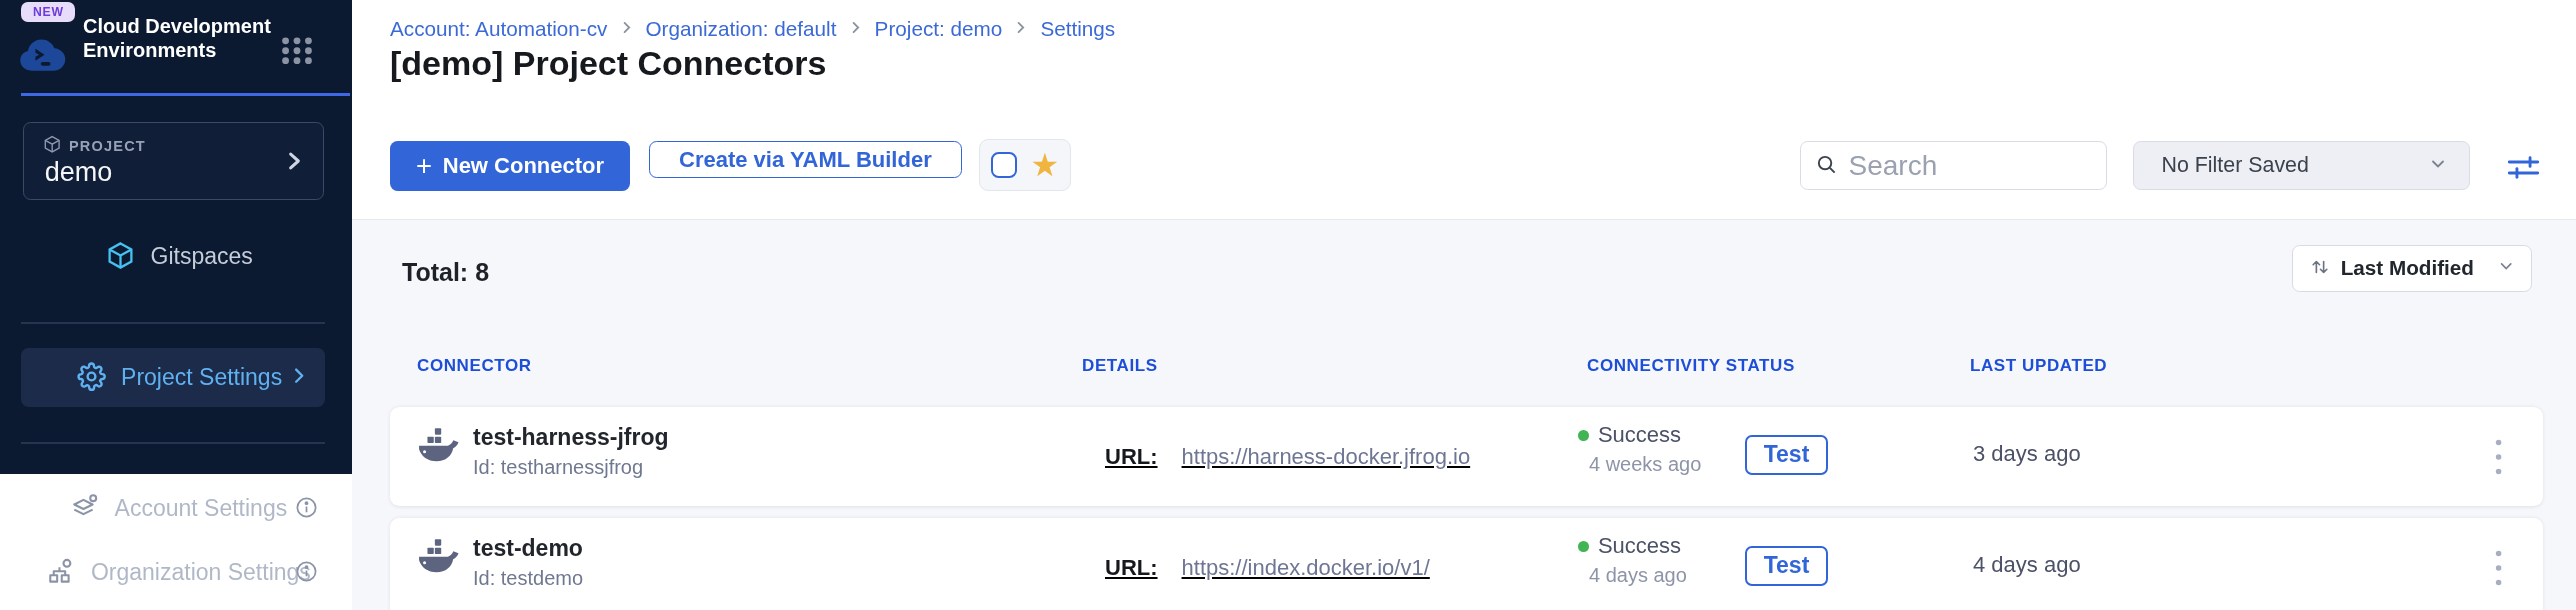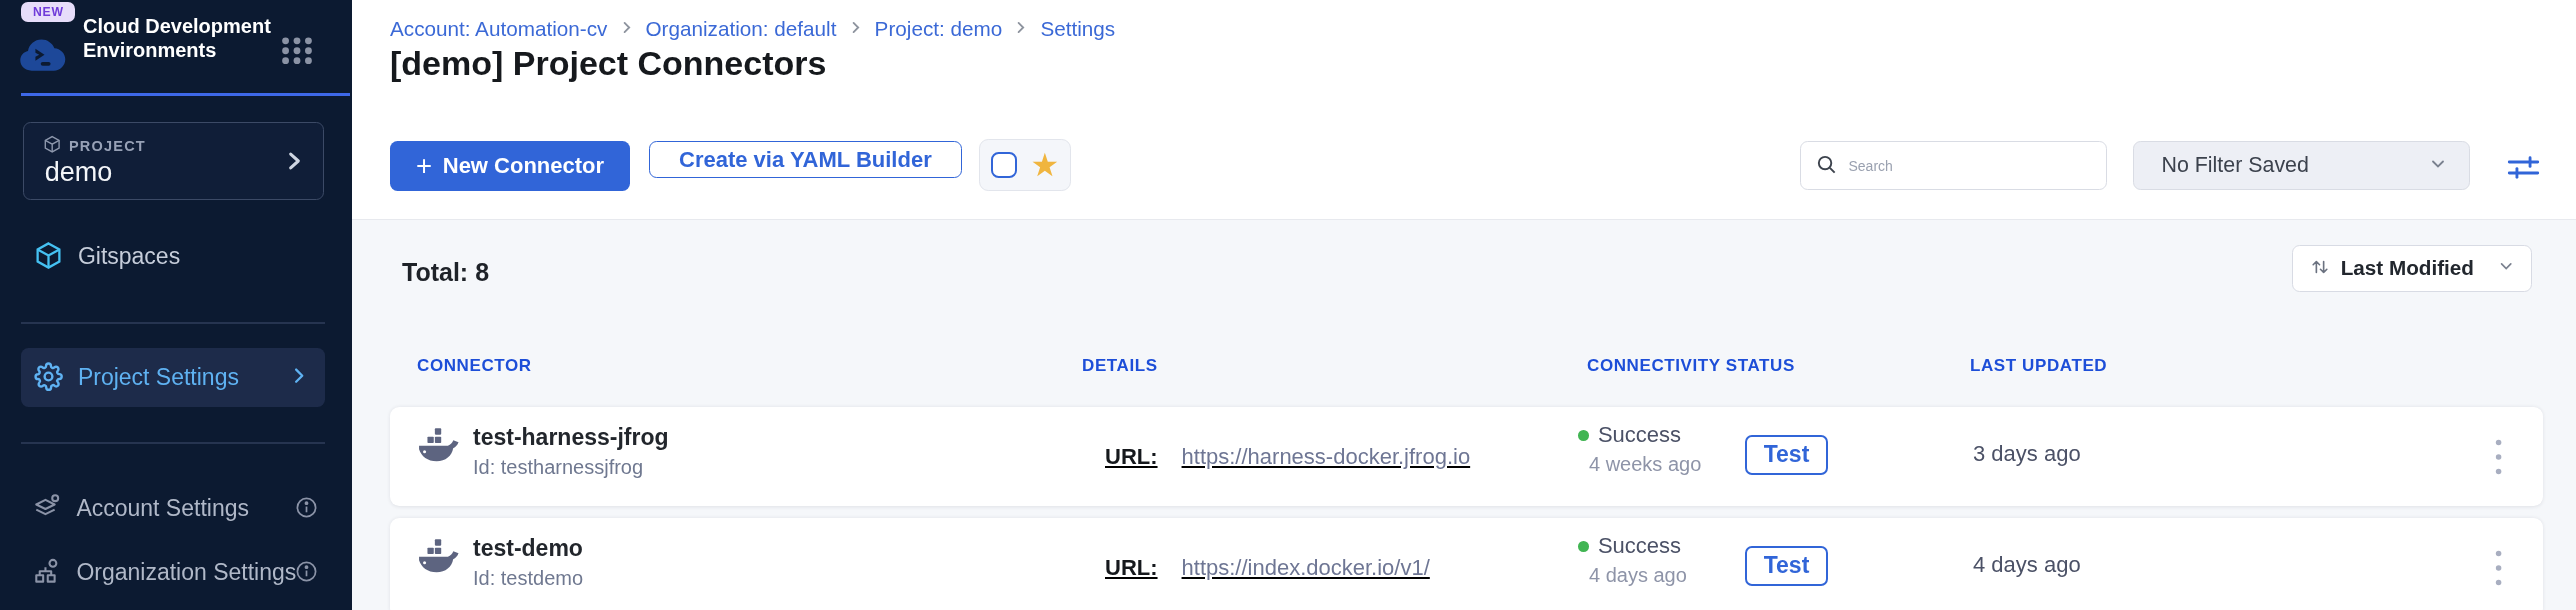--- a/index.html
+++ b/index.html
@@ -1,37 +1,37 @@
 <!DOCTYPE html>
 <html style="font-size:12.2px"><head>
 <meta charset="utf-8">
 <style>
   * { margin:0; padding:0; box-sizing:border-box; }
   html,body { width:2576px; height:610px; overflow:hidden; font-family:"Liberation Sans", sans-serif; }
   .page { position:relative; width:2576px; height:610px; background:#ffffff; overflow:hidden; }
 
   
-  .sidebar { position:absolute; left:0; top:0; width:352px; height:610px; background:#0c1a31; }
+  .sidebar { position:absolute; left:0; top:0; width:352px; height:474px; background:#0c1a31; }
   .badge-new { position:absolute; left:21.4px; top:2.3px; background:#e7ddfa; color:#6f3bd9;
                font-size:12.2px; font-weight:bold; letter-spacing:0.8px; padding:3.1px 11.5px; border-radius:6.9px; }
   .logo-cloud { position:absolute; left:18.4px; top:34px; }
   .logo-title { position:absolute; left:83px; top:13.8px; width:207px; color:#ffffff;
                 font-size:20px; font-weight:bold; line-height:24px; }
   .grid-icon { position:absolute; left:281px; top:37px; cursor:pointer; }
   .logo-underline { position:absolute; left:21.4px; top:93px; width:329px; height:3.1px; background:#3e68e8; }
 
   .project-card { position:absolute; left:23px; top:122px; width:301px; height:78px;
                   border:1.5px solid #3c4a66; border-radius:7.6px; background:#101e38; cursor:pointer; }
   .project-label-row { position:absolute; left:19px; top:12.2px; display:flex; align-items:center; gap:7.6px; }
   .project-label { color:#97a1b6; font-size:14.5px; font-weight:bold; letter-spacing:1.2px; }
   .project-name { position:absolute; left:20.7px; top:34px; color:#f4f6f9; font-size:27px; }
   .project-chevron { position:absolute; right:17px; top:24.5px; }
 
   .nav-item { position:absolute; left:21.4px; width:304px; height:49px; display:flex;
-              align-items:center; gap:15.3px; padding-left:12.2px; cursor:pointer; border-radius:7.6px; }
+              align-items:center; gap:15.3px; padding-left:12.2px; cursor:pointer; border-radius:7.6px;justify-content:center; }
   .nav-item .label { font-size:23px; color:#c6cdda; }
   .nav-gitspaces { top:232px; }
   .nav-active { top:348px; height:59px; background:#1d2b4a; }
   .nav-active .label { color:#5fb2f2; }
   .nav-active .chev { position:absolute; right:17px; }
   .nav-account { top:484px; }
   .nav-account .label, .nav-org .label { color:#b0b8c8; }
   .nav-org { top:548px; }
   .info-right { position:absolute; left:274px; }
   .sdivider { position:absolute; left:21.4px; width:304px; height:1.5px; background:#263450; }
@@ -53,21 +53,21 @@
               border-radius:7.6px; font-size:22px; font-weight:bold; cursor:pointer; }
   .fav-group { position:absolute; left:627px; top:139px; width:92px; height:52px; background:#f4f6fa;
                border:1.5px solid #e2e5ec; border-radius:9.2px; display:flex; align-items:center;
                justify-content:center; gap:13.8px; }
   .fav-checkbox { width:26px; height:26px; border:2.7px solid #3165d8; border-radius:7.6px;
                   background:#fff; cursor:pointer; }
   .fav-star { font-size:32px; color:#f0b53f; cursor:pointer; line-height:1; }
 
   .search-box { position:absolute; left:1448px; top:141px; width:307px; height:49px; background:#fff;
                 border:1.5px solid #d9dce4; border-radius:7.6px; display:flex; align-items:center; padding:0 13.8px; }
-  .search-box input { border:none; outline:none; flex:1; font-size:14px; margin-left:10.7px;
+  .search-box input { border:none; outline:none; flex:1; font-size:28px; margin-left:10.7px;
                       font-family:"Liberation Sans", sans-serif; color:#1e2228; background:transparent; }
   .search-box input::placeholder { color:#9aa1b0; }
   .filter-select { position:absolute; left:1781px; top:141px; width:337px; height:49px; background:#edeff5;
                    border:1.5px solid #d9dce4; border-radius:7.6px; display:flex; align-items:center;
                    padding:0 21.4px 0 27.5px; cursor:pointer; }
   .filter-select .val { flex:1; font-size:21.4px; color:#3c424d; }
   .filter-icon-btn { position:absolute; left:2151px; top:147px; width:40px; height:40px; cursor:pointer;
                      display:flex; align-items:center; justify-content:center; }
 
   .toolbar-divider { position:absolute; left:0; top:219px; width:2224px; height:1.5px; background:#e7e9ee; }

